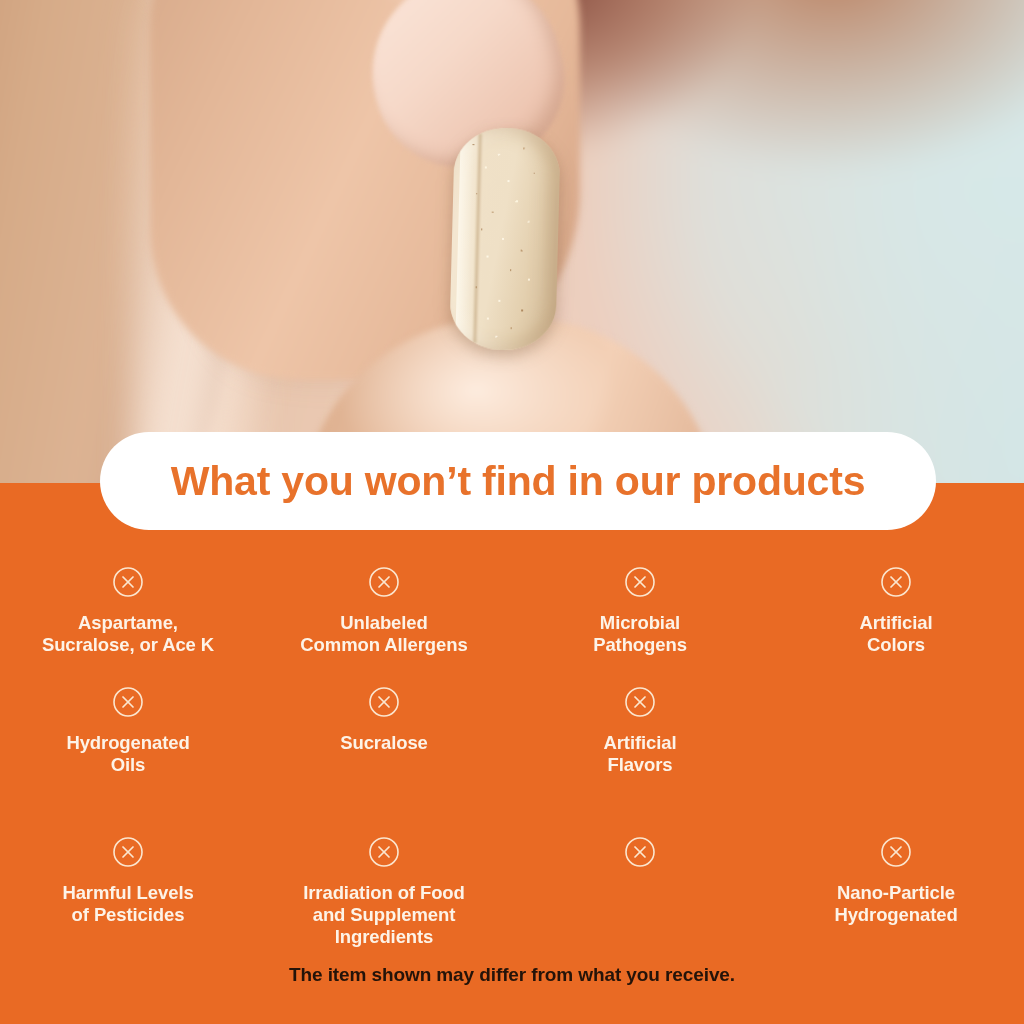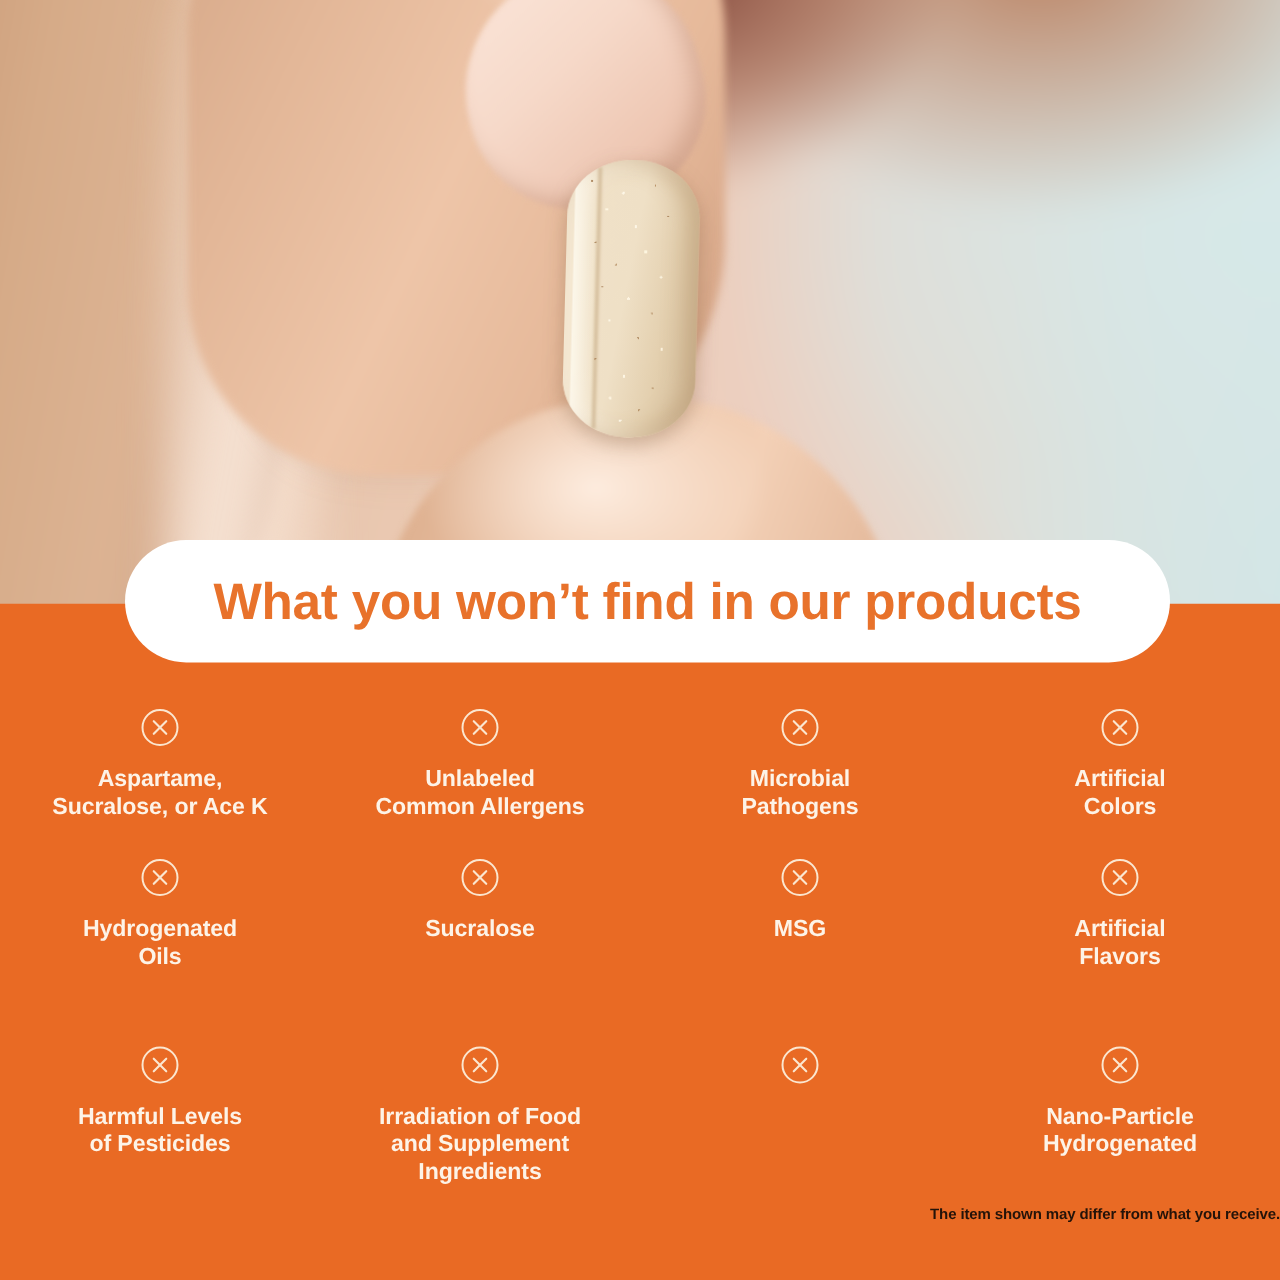--- a/index.html
+++ b/index.html
@@ -241,23 +241,23 @@
   .grid-row.r1 { position: absolute; left: 0; top: 566px; }
   .grid-row.r2 { position: absolute; left: 0; top: 686px; }
   .grid-row.r3 { position: absolute; left: 0; top: 836px; }
 
   
   .footer-note {
     position: absolute;
     left: 0;
     top: 964px;
     width: 1024px;
-    text-align: right;
+    text-align: center;
     color: #241309;
-    font-size: 12px;
+    font-size: 19px;
     font-weight: 600;
     letter-spacing: -0.1px;
   }
 </style>
 </head>
 <body>
 
 <div class="canvas">
 
   <div class="photo">
@@ -352,30 +352,20 @@
         <div class="cell-label">Sucralose</div>
       </div>
       <div class="cell">
         <span>
           <svg class="xicon" viewBox="0 0 32 32" aria-hidden="true">
             <circle cx="16" cy="16" r="14" fill="none" stroke="#FBE6CF" stroke-width="1.6"></circle>
             <line x1="11" y1="11" x2="21" y2="21" stroke="#FBE6CF" stroke-width="1.7" stroke-linecap="round"></line>
             <line x1="21" y1="11" x2="11" y2="21" stroke="#FBE6CF" stroke-width="1.7" stroke-linecap="round"></line>
           </svg>
         </span>
-        <div class="cell-label">MSG</div>
-      </div>
-      <div class="cell">
-        <span>
-          <svg class="xicon" viewBox="0 0 32 32" aria-hidden="true">
-            <circle cx="16" cy="16" r="14" fill="none" stroke="#FBE6CF" stroke-width="1.6"></circle>
-            <line x1="11" y1="11" x2="21" y2="21" stroke="#FBE6CF" stroke-width="1.7" stroke-linecap="round"></line>
-            <line x1="21" y1="11" x2="11" y2="21" stroke="#FBE6CF" stroke-width="1.7" stroke-linecap="round"></line>
-          </svg>
-        </span>
         <div class="cell-label">Artificial
 Flavors</div>
       </div>
     </div>
   <div class="grid-row r3">
       <div class="cell">
         <span>
           <svg class="xicon" viewBox="0 0 32 32" aria-hidden="true">
             <circle cx="16" cy="16" r="14" fill="none" stroke="#FBE6CF" stroke-width="1.6"></circle>
             <line x1="11" y1="11" x2="21" y2="21" stroke="#FBE6CF" stroke-width="1.7" stroke-linecap="round"></line>

